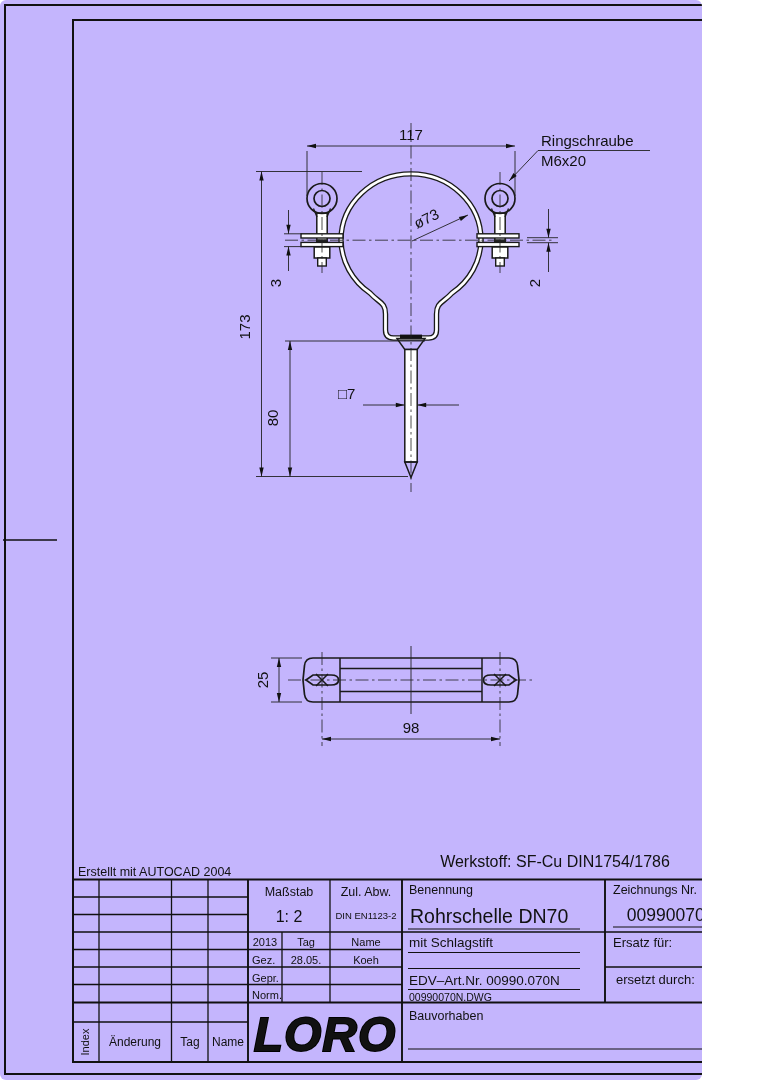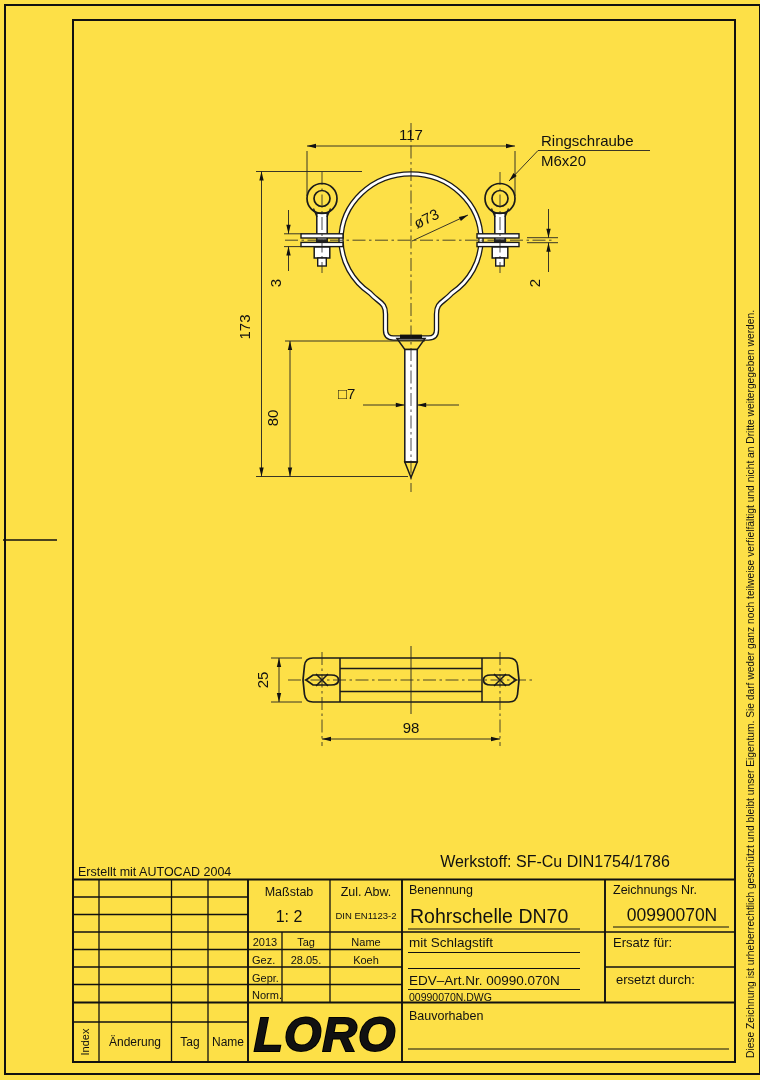--- a/index.html
+++ b/index.html
@@ -1,16 +1,16 @@
 <!DOCTYPE html>
 <html><head>
 <meta charset="utf-8">
 <style>
   html,body{margin:0;padding:0;background:#fff;}
-  #page{position:relative;width:760px;height:1080px;background:#fde047;overflow:hidden;}
+  #page{position:relative;width:702px;height:1080px;background:#c4b5fd;overflow:hidden;border-radius:6px;}
   svg{position:absolute;left:0;top:0;}
   .t{font-family:"Liberation Sans","DejaVu Sans",sans-serif;fill:#111;}
   .outl{stroke:#1a1a1a;stroke-width:1.7;fill:none;}
   .thin{stroke:#222;stroke-width:0.9;fill:none;}
   .cl{stroke:#222;stroke-width:0.8;fill:none;stroke-dasharray:13 3.5 2.5 3.5;}
   .arr{fill:#111;stroke:none;}
   .grid{stroke:#111;stroke-width:1.3;fill:none;}
   .grid2{stroke:#111;stroke-width:1.9;fill:none;}
   .ul{stroke:#111;stroke-width:1.2;fill:none;}
   .wh{stroke:#fff;fill:none;}

